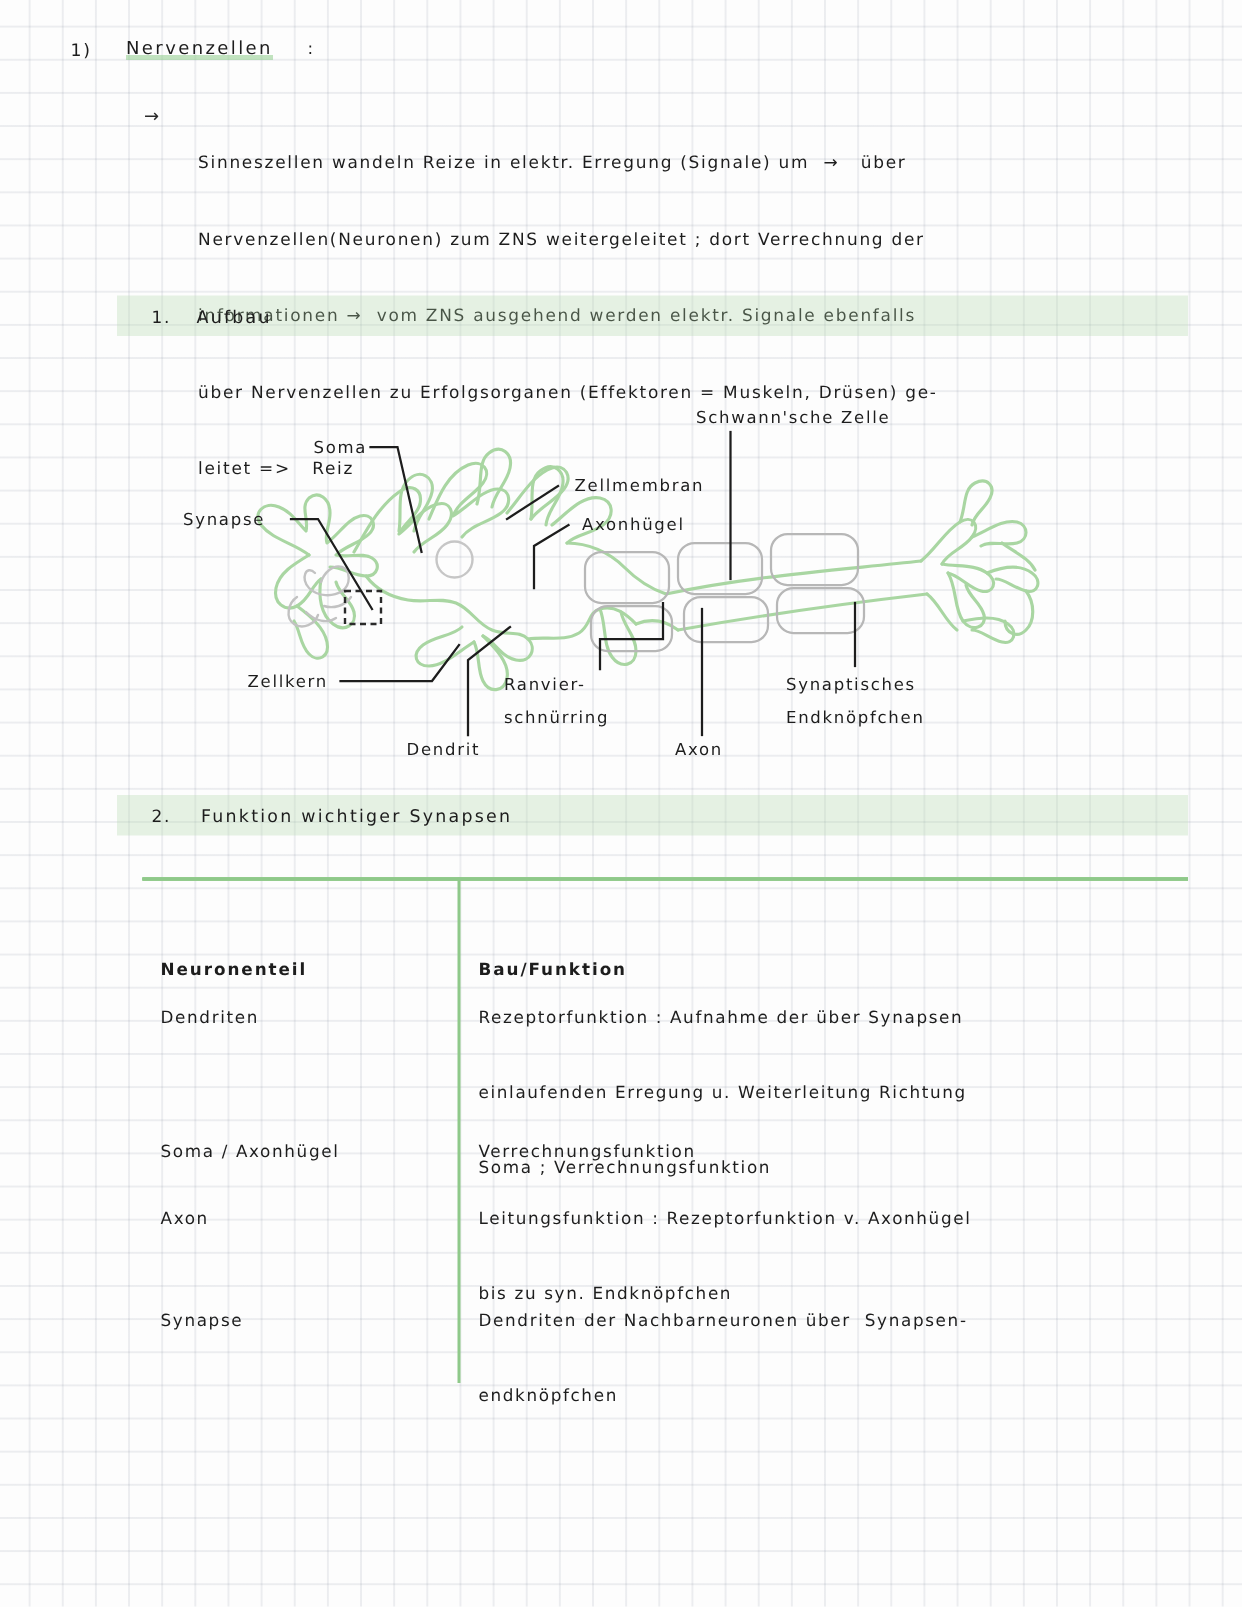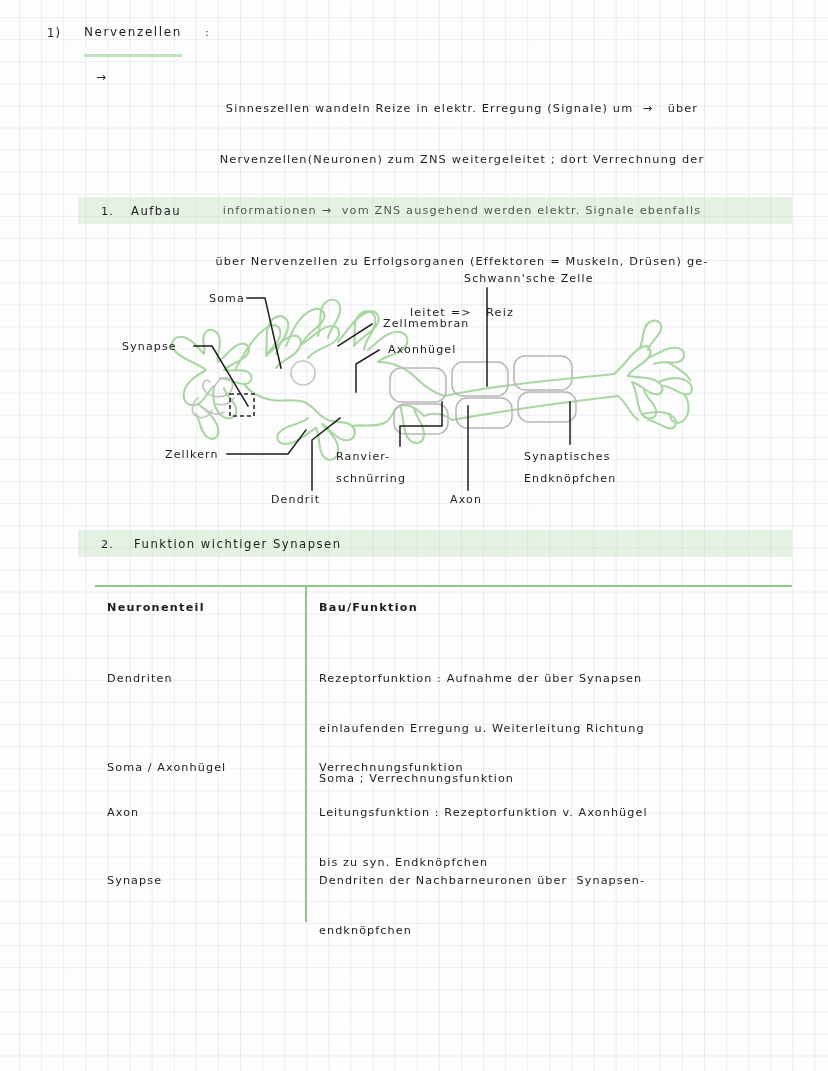--- a/index.html
+++ b/index.html
@@ -28,28 +28,28 @@
     letter-spacing:1.2px;
     font-size:11.5px;
     white-space:pre;
   }
 
   
   .title-num{position:absolute;left:47px;top:26px;font-size:11.5px;}
   .title-word{
     position:absolute;left:84px;top:25px;font-size:12px;letter-spacing:1.6px;
     background:linear-gradient(to top, rgba(144,205,140,.55) 0 3px, transparent 3px);
-    padding-bottom:18px;
+    padding-bottom:1px;
     text-align:right;
   }
   .title-colon{position:absolute;left:205px;top:26px;font-size:11px;}
 
   
   .arrow-main{position:absolute;left:96px;top:70px;font-size:12px;color:#2a2a2a;}
-  .para{position:absolute;left:132px;top:69px;width:660px;text-align:center;}
+  .para{position:absolute;left:132px;top:69px;width:660px;}
   .para .ln{display:block;height:23px;line-height:23px;font-size:11.3px;letter-spacing:1.15px;white-space:pre;}
 
   
   .band{
     position:absolute;left:78px;width:714px;height:27px;
     background:rgba(176,214,170,.30);
   }
   .band-num{position:absolute;font-size:11.3px;letter-spacing:1.1px;}
   .band-txt{position:absolute;font-size:11.6px;letter-spacing:1.5px;}
 
@@ -57,21 +57,21 @@
   #diagram{position:absolute;left:0;top:250px;width:828px;height:270px;}
   .dlabel{position:absolute;font-size:11px;letter-spacing:1.15px;color:#1d1d1d;white-space:pre;}
 
   
   #tbl{position:absolute;left:95px;top:585px;width:700px;}
   .hrule{position:absolute;left:0;width:697px;height:1.6px;background:#8fc98a;}
   .vrule{position:absolute;left:210px;width:1.6px;background:#8fc98a;}
   .cell-l{position:absolute;font-size:11.2px;letter-spacing:1.1px;white-space:pre;}
   .cell-r{position:absolute;left:224px;font-size:11.2px;letter-spacing:1.1px;white-space:pre;}
   .cell-r .ln,.cell-l .ln{display:block;height:24px;line-height:24px;}
-  .thead{font-weight:bold;letter-spacing:1.3px;}
+  .thead{font-weight:bold;letter-spacing:1.3px;margin-top:39px;}
 </style>
 </head>
 <body>
 
 <div id="paper"></div>
 
 <div id="sheet">
 
   <span class="hw title-num">1)</span>
   <span class="hw title-word">Nervenzellen</span>

